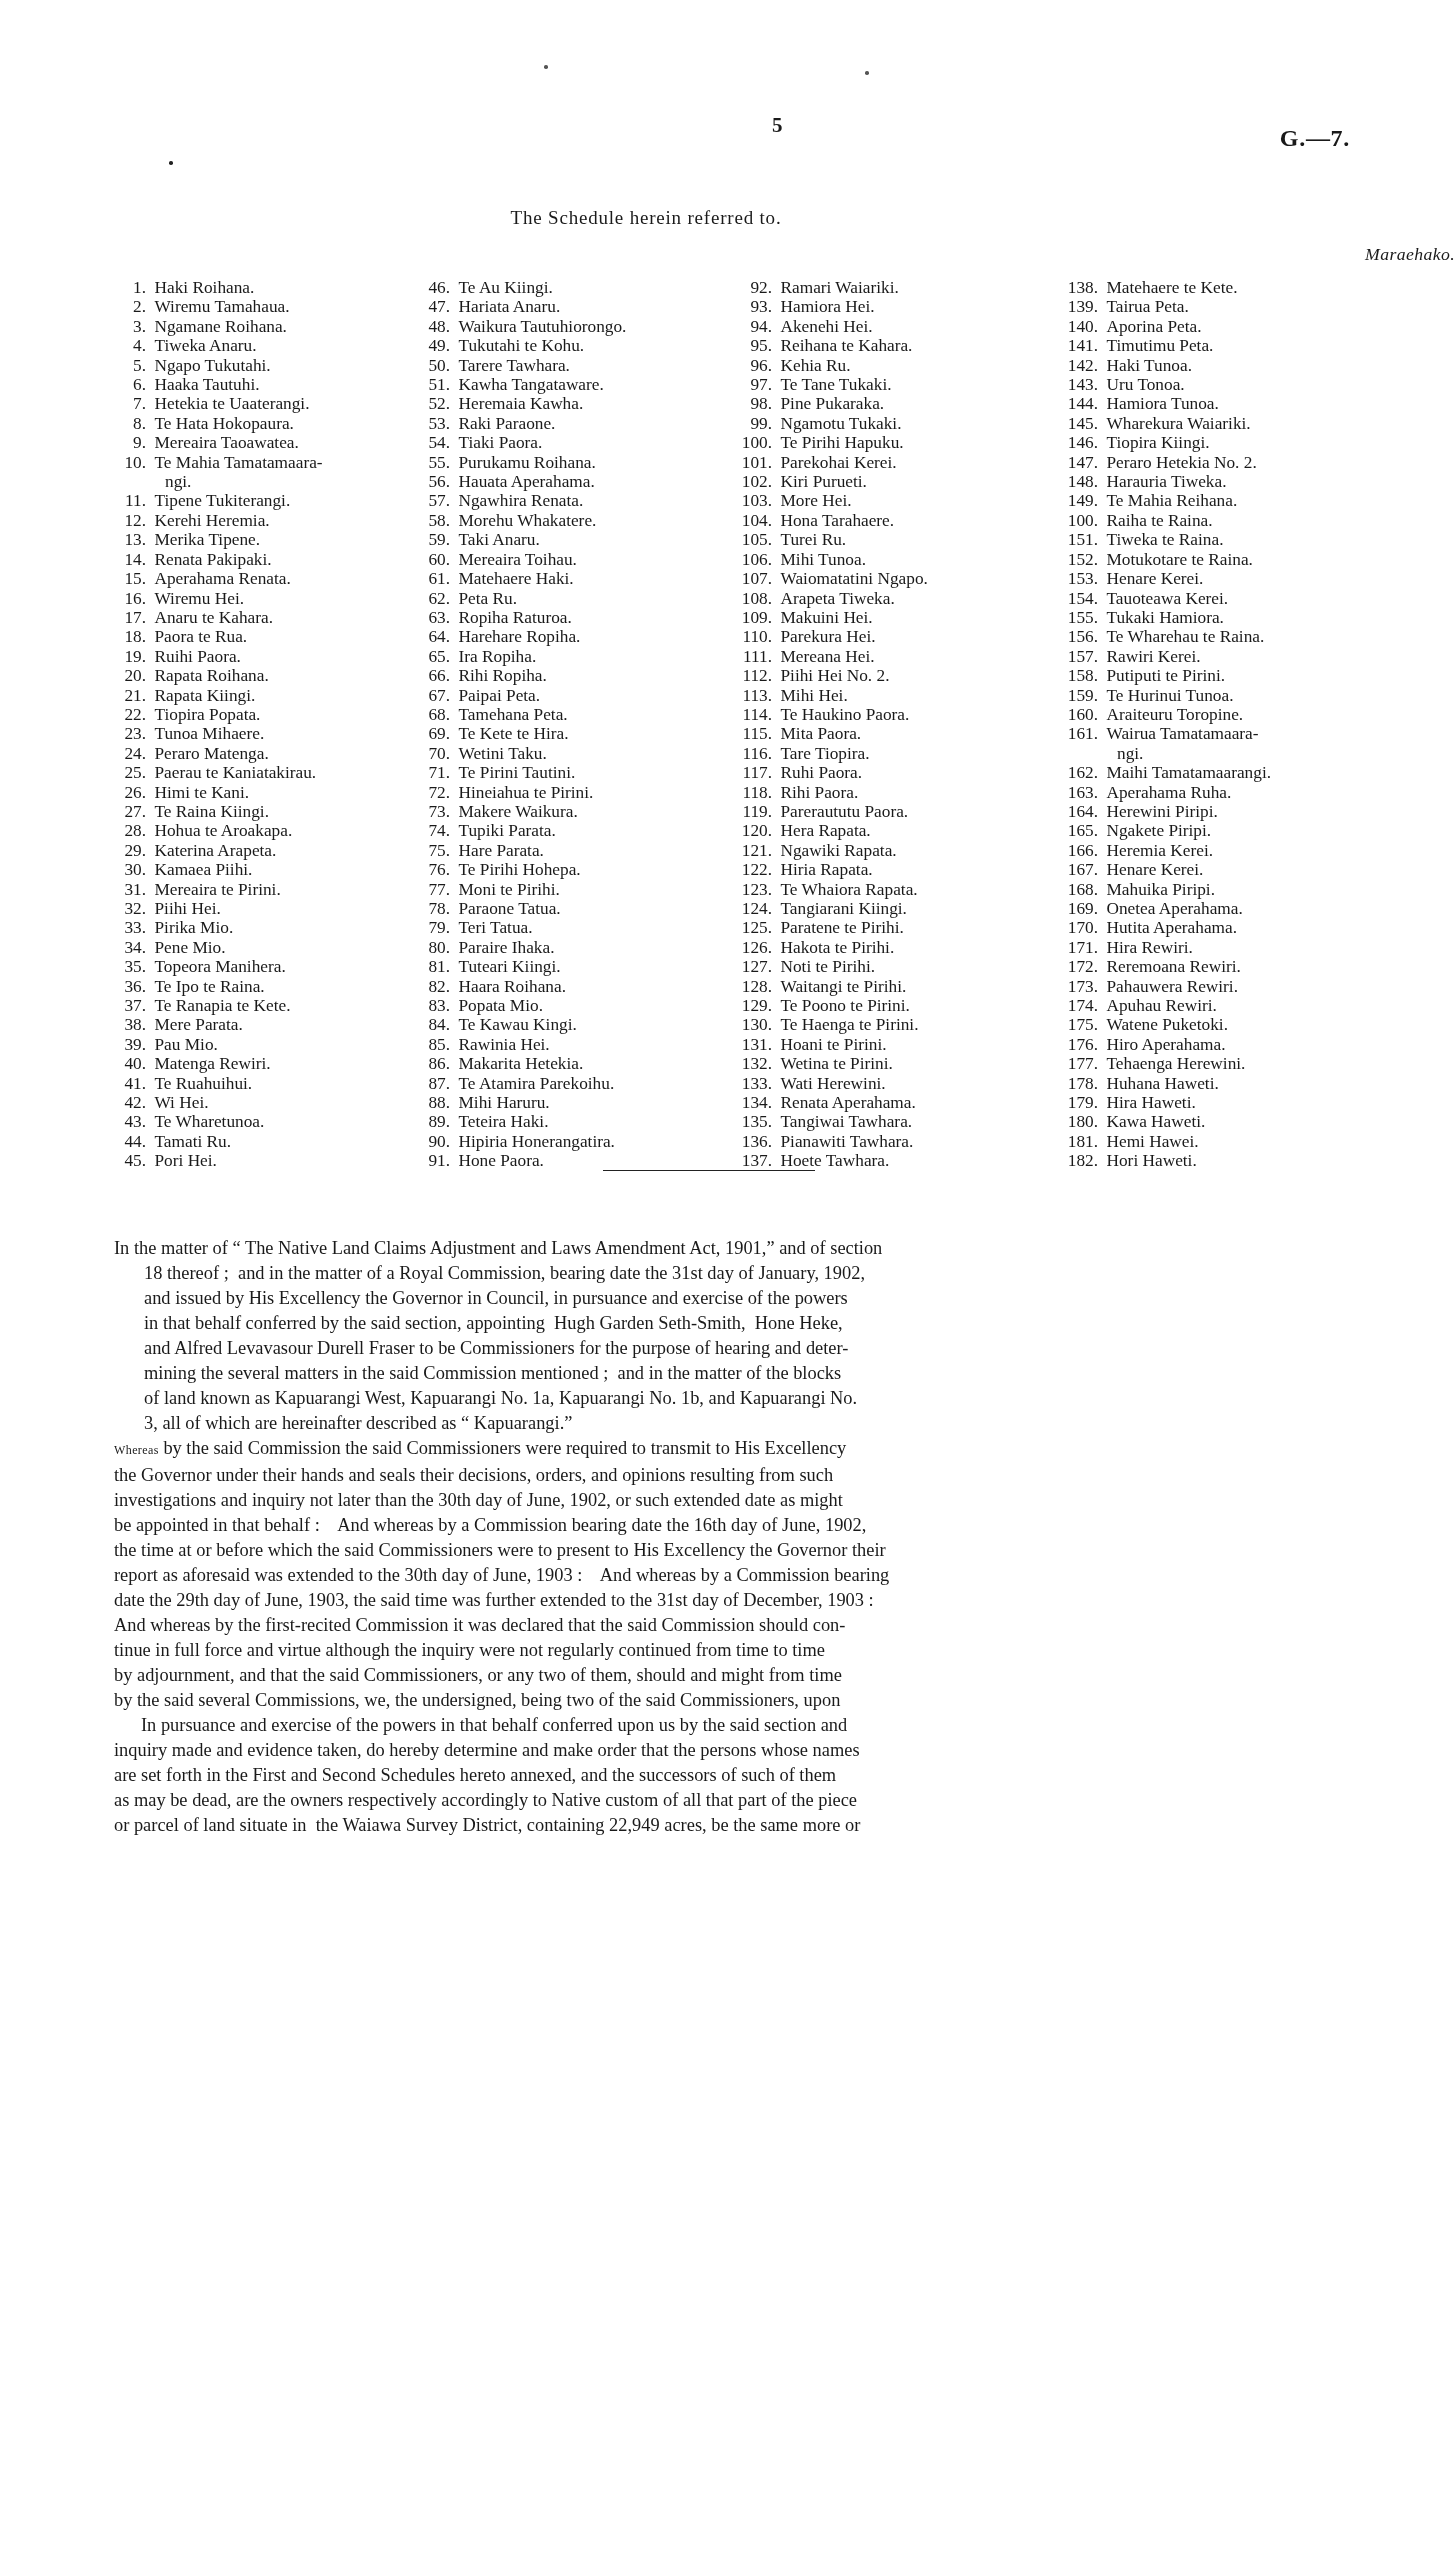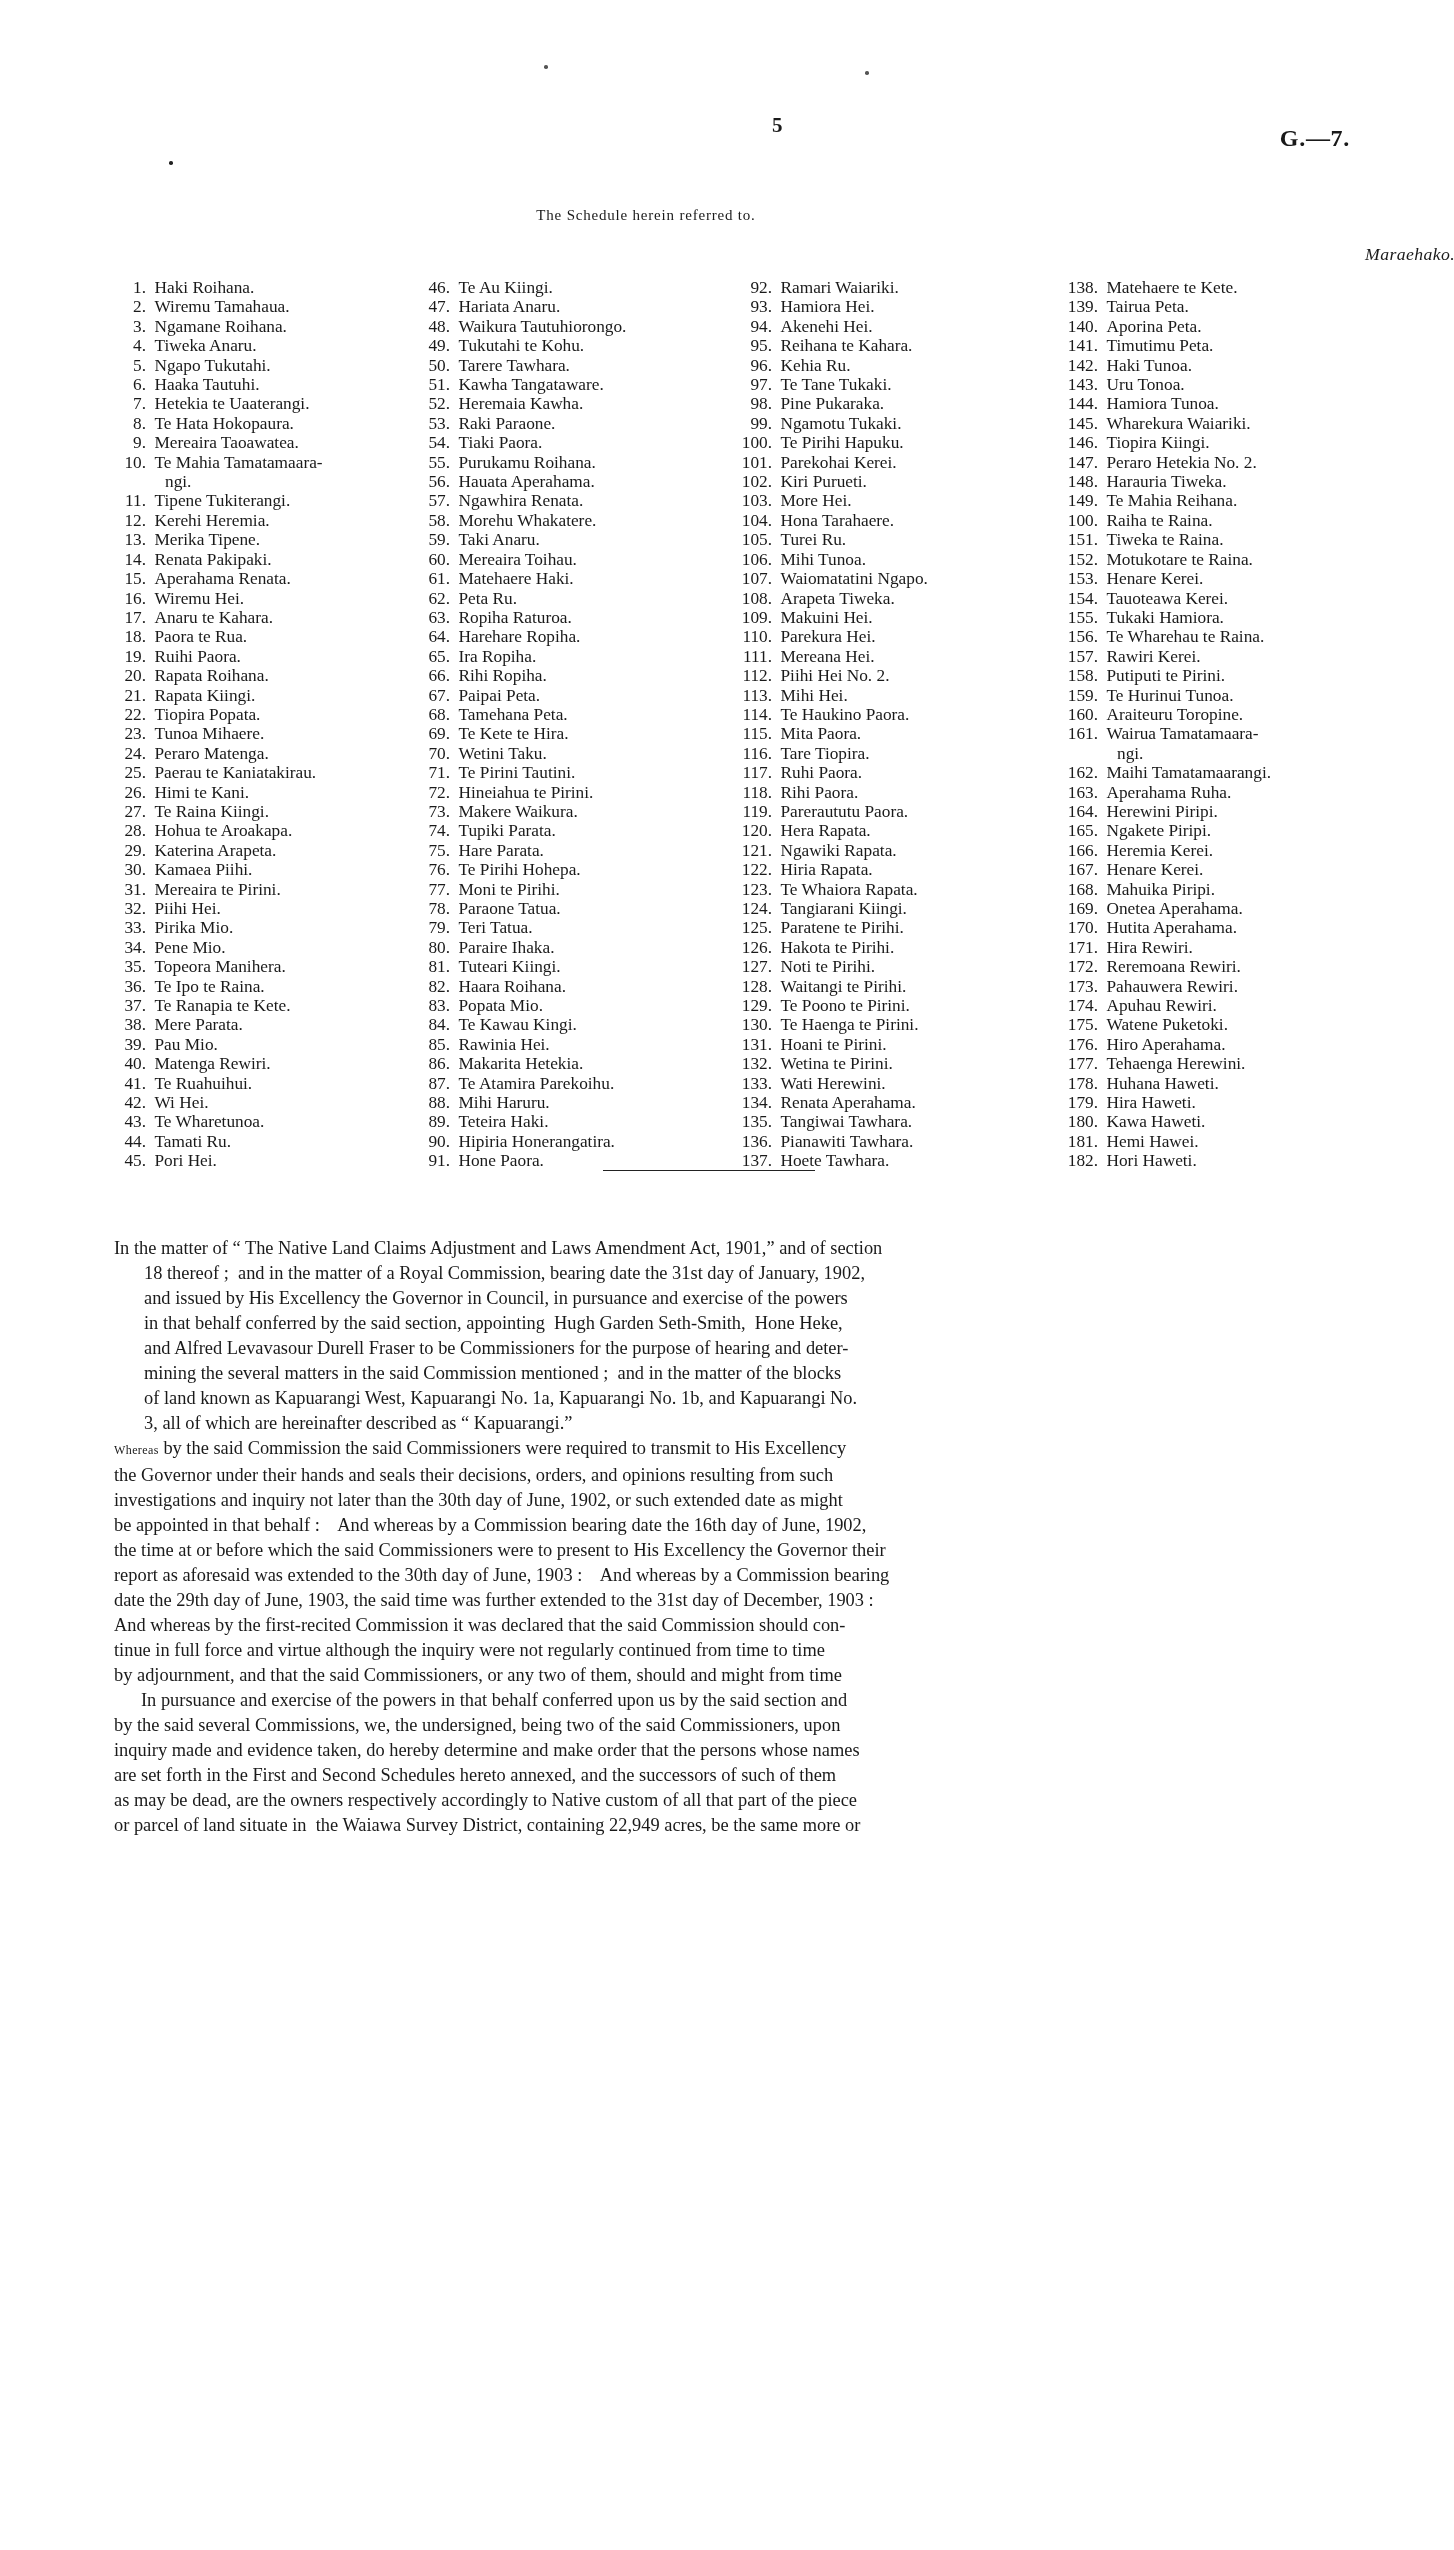--- a/index.html
+++ b/index.html
@@ -65,21 +65,21 @@
     background: #555;
     border-radius: 50%;
   }
 
   .schedule-title {
     position: absolute;
     top: 207px;
     left: 0;
     width: 1292px;
     text-align: center;
-    font-size: 15px;
+    font-size: 19px;
     letter-spacing: 0.8px;
   }
   .schedule-sub {
     position: absolute;
     top: 244px;
     left: 0;
     width: 1455px;
     text-align: right;
     font-style: italic;
     font-size: 17.7px;
@@ -948,22 +948,22 @@
       <span class="ln">be appointed in that behalf :    And whereas by a Commission bearing date the 16th day of June, 1902,</span>
       <span class="ln">the time at or before which the said Commissioners were to present to His Excellency the Governor their</span>
       <span class="ln">report as aforesaid was extended to the 30th day of June, 1903 :    And whereas by a Commission bearing</span>
       <span class="ln">date the 29th day of June, 1903, the said time was further extended to the 31st day of December, 1903 :</span>
       <span class="ln">And whereas by the first-recited Commission it was declared that the said Commission should con-</span>
       <span class="ln">tinue in full force and virtue although the inquiry were not regularly continued from time to time</span>
       <span class="ln">by adjournment, and that the said Commissioners, or any two of them, should and might from time</span>
     </p>
 
     <p>
+      <span class="ln">by the said several Commissions, we, the undersigned, being two of the said Commissioners, upon</span>
       <span class="ln indent-para">In pursuance and exercise of the powers in that behalf conferred upon us by the said section and</span>
-      <span class="ln">by the said several Commissions, we, the undersigned, being two of the said Commissioners, upon</span>
       <span class="ln">inquiry made and evidence taken, do hereby determine and make order that the persons whose names</span>
       <span class="ln">are set forth in the First and Second Schedules hereto annexed, and the successors of such of them</span>
       <span class="ln">as may be dead, are the owners respectively accordingly to Native custom of all that part of the piece</span>
       <span class="ln">or parcel of land situate in  the Waiawa Survey District, containing 22,949 acres, be the same more or</span>
     </p>
 
   </div>
 
 </div>
 

